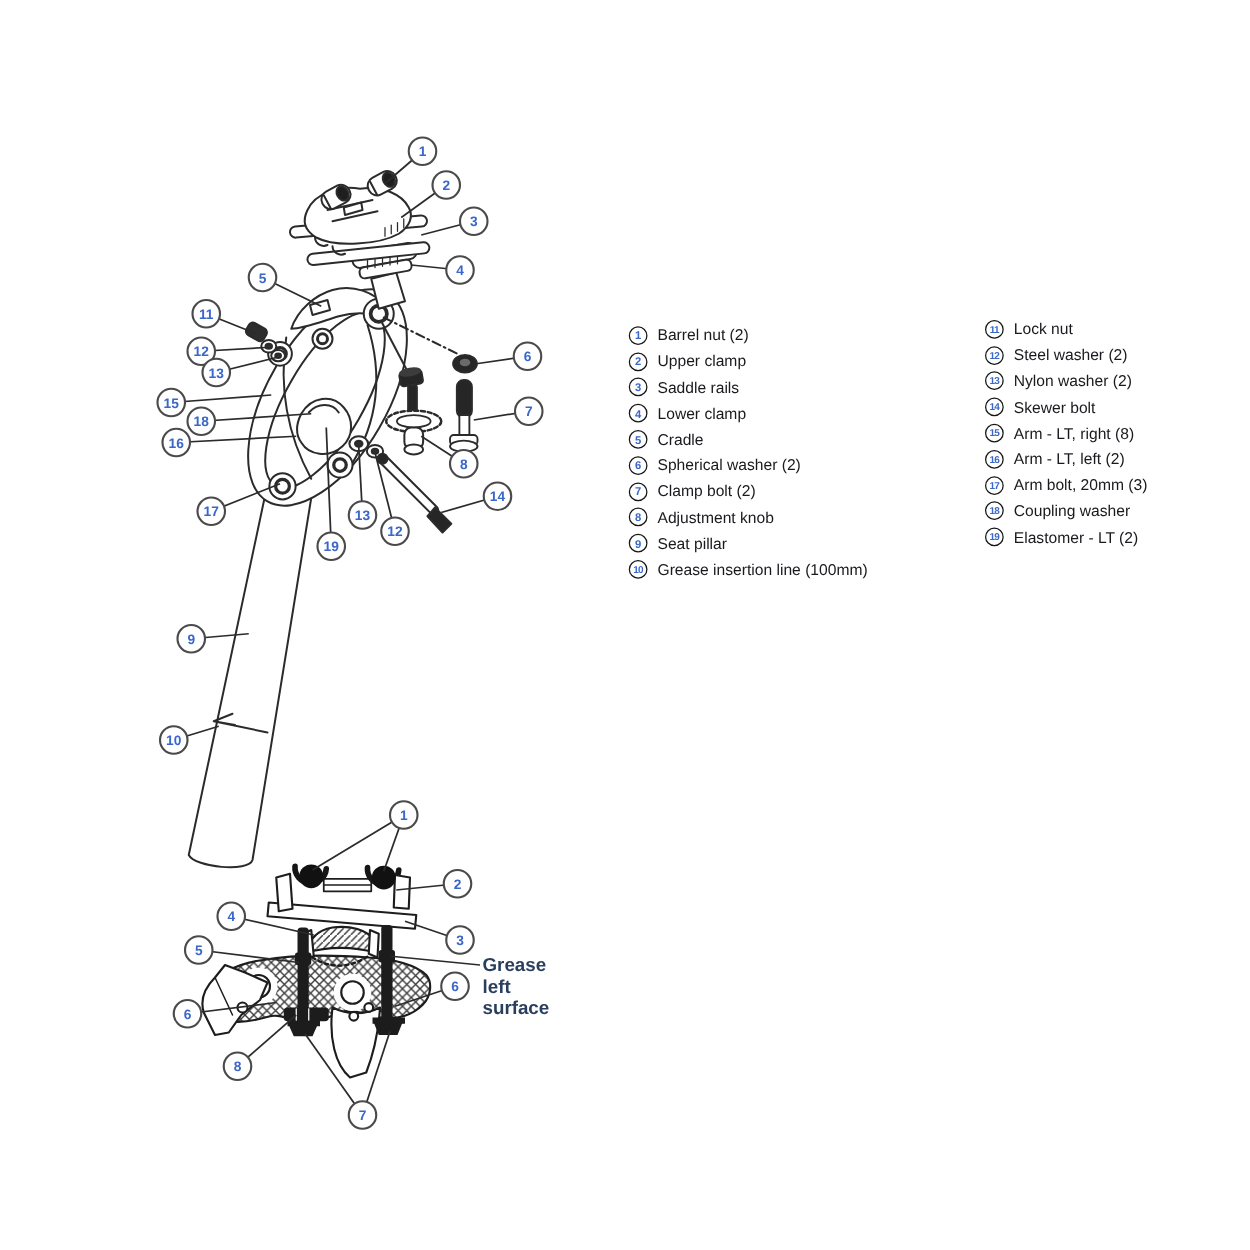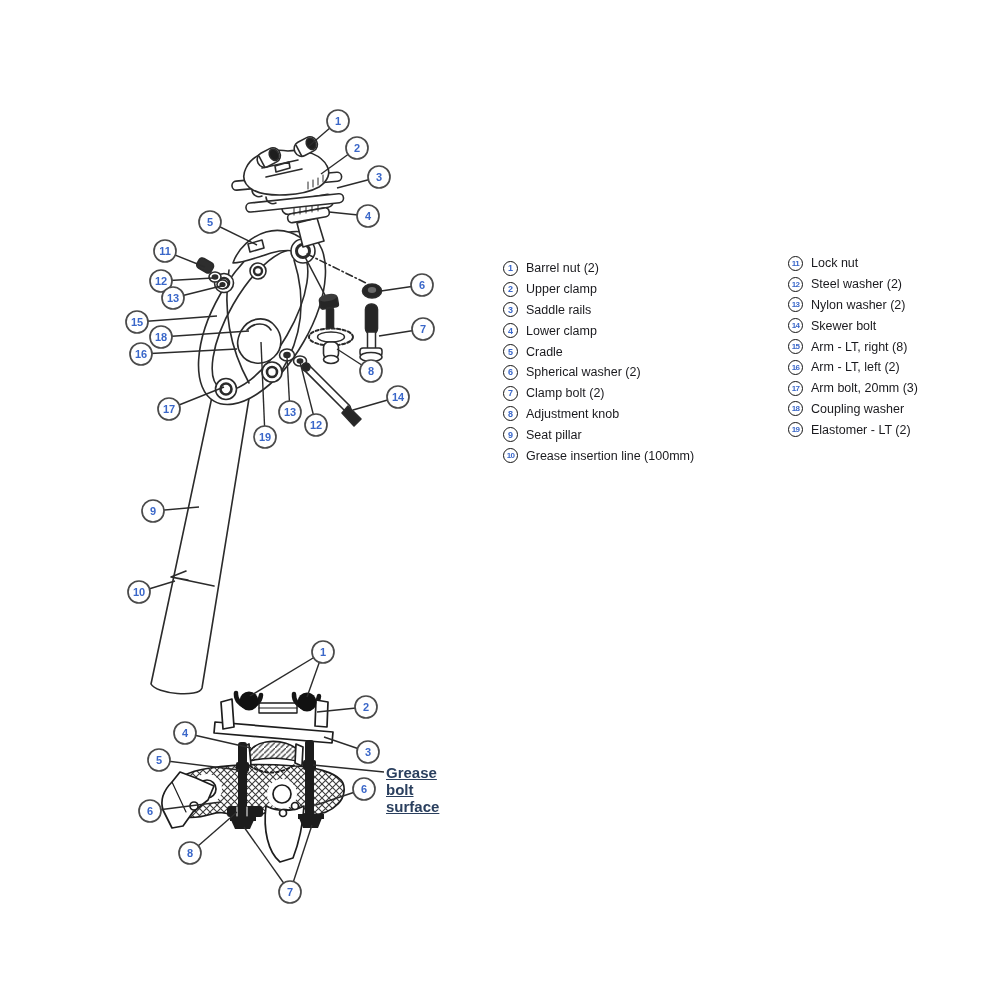--- a/index.html
+++ b/index.html
@@ -10,21 +10,21 @@
   .plist{position:absolute;display:flex;flex-direction:column;}
   .plist-left{left:503px;top:258px;}
   .plist-right{left:788px;top:253px;}
   .plist-row{display:flex;align-items:center;height:20.8px;gap:8px;}
   .pnum{width:15px;height:15px;min-width:15px;border:1.9px solid #151515;border-radius:50%;
         display:flex;align-items:center;justify-content:center;font-size:9px;font-weight:bold;
         color:#3a67c9;box-sizing:border-box;}
   .pnum.two{font-size:8px;letter-spacing:-0.6px;}
   .plabel{font-size:12.5px;font-weight:normal;color:#1a1a1e;white-space:nowrap;}
   .grease{position:absolute;left:386px;top:764px;font-size:15px;font-weight:bold;
-          color:#2a3f5e;line-height:17px;text-decoration:underline;}
+          color:#2a3f5e;line-height:17px;}
 </style>
 </head>
 <body>
 
 <div class="canvas">
 
   <svg class="art" viewBox="0 0 1000 1000" width="1000" height="1000">
     <defs>
       <pattern id="h1" width="5.5" height="5.5" patternUnits="userSpaceOnUse">
         <path d="M0,5.5 L5.5,0" stroke="#3b3b3b" stroke-width="1.2"></path>
@@ -447,17 +447,17 @@
         <span class="plabel">Coupling washer</span>
       </div>
       <div class="plist-row">
         <span class="pnum two">19</span>
         <span class="plabel">Elastomer - LT (2)</span>
       </div>
     </div>
 
   <div class="grease" id="grease-note">
       <div>Grease</div>
-      <div>bolt</div>
+      <div>left</div>
       <div>surface</div>
     </div>
 
 </div>
 
 </body></html>

